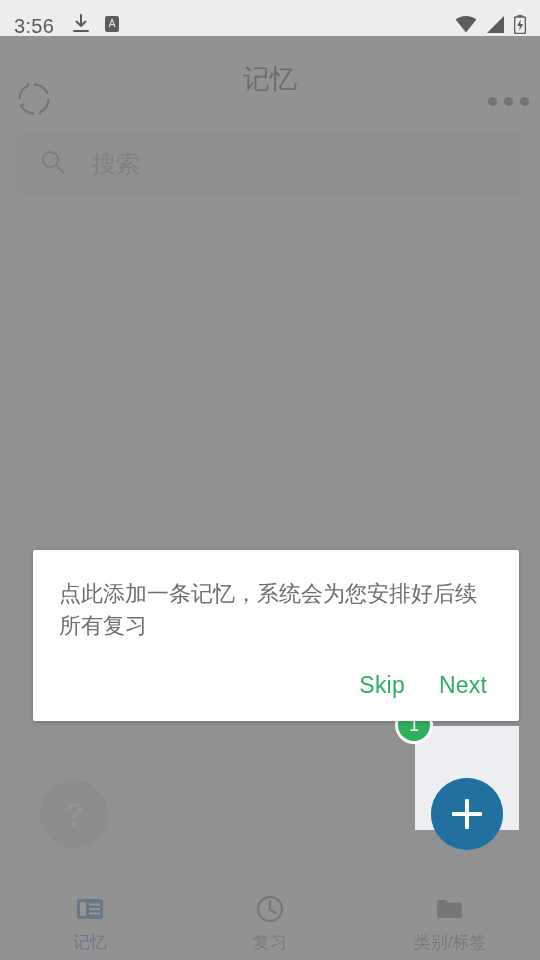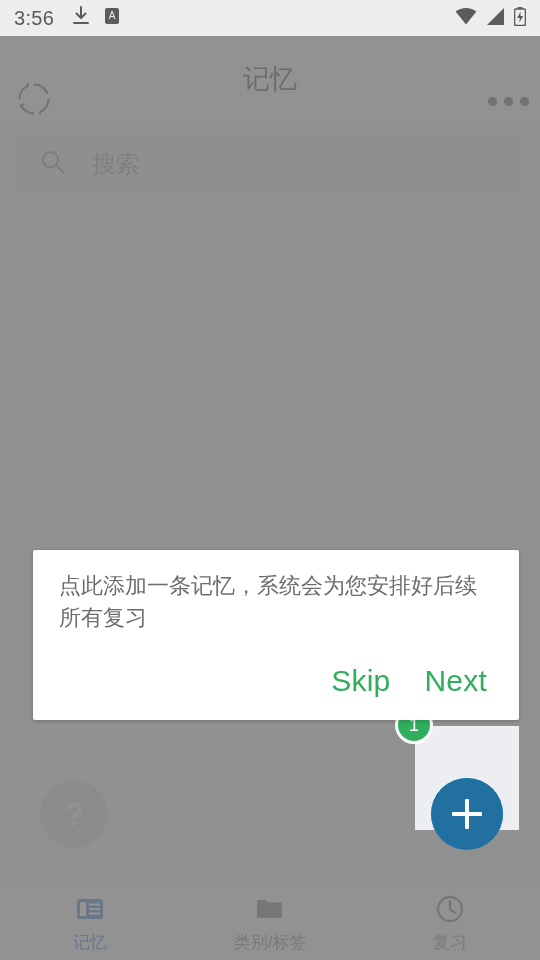--- a/index.html
+++ b/index.html
@@ -6,21 +6,21 @@
   body{
     width:540px;height:960px;overflow:hidden;
     font-family:"Liberation Sans","DejaVu Sans",sans-serif;
     background:#ededed;
     -webkit-font-smoothing:antialiased;
   }
   #screen{position:relative;width:540px;height:960px;overflow:hidden;background:#ededed;}
 
   
   .statusbar{
-    position:absolute;left:0;top:0;width:540px;height:36px;
+    position:absolute;left:0;top:8px;width:540px;height:36px;
     background:#ededed;display:flex;align-items:center;
     padding:0 14px;box-sizing:border-box;
   }
   .sb-time{font-size:20px;color:#5a5a5a;letter-spacing:.3px;}
   .sb-icons-left{display:flex;align-items:center;gap:14px;margin-left:18px;}
   .sb-spacer{flex:1;}
   .sb-icons-right{display:flex;align-items:center;gap:9px;}
   .sb-ico{display:block;}
 
   
@@ -104,27 +104,27 @@
     background:#2fae5d;border:3px solid #ffffff;
     display:flex;align-items:center;justify-content:center;
     font-size:18px;color:#ffffff;box-sizing:border-box;
   }
 
   
   .tipcard{
     position:absolute;left:33px;top:550px;width:486px;
     background:#ffffff;border-radius:2px;
     box-shadow:0 1px 4px rgba(0,0,0,.22);
-    padding:20px 26px 14px 26px;box-sizing:border-box;
+    padding:28px 26px 14px 26px;box-sizing:border-box;
   }
   .tiptext{
     font-size:22px;color:#6d6d6d;line-height:1.45;margin:0 0 30px 0;
   }
   .tipactions{display:flex;justify-content:flex-end;align-items:center;gap:34px;padding-right:6px;padding-bottom:8px;}
-  .tipbtn{font-size:30px;color:#2fae5d;letter-spacing:.2px;}
+  .tipbtn{font-size:23px;color:#2fae5d;letter-spacing:.2px;}
   .tipcaret{
     position:absolute;left:466px;top:701px;width:0;height:0;
     border-left:17px solid transparent;border-right:17px solid transparent;
     border-top:17px solid #ffffff;
   }
 </style>
 </head>
 <body>
 
 <div id="screen">
@@ -215,33 +215,33 @@
             <rect x="14" y="9.5" width="11" height="2" fill="#ffffff"></rect>
             <rect x="14" y="14" width="11" height="2" fill="#ffffff"></rect>
             <rect x="14" y="18.5" width="11" height="2" fill="#ffffff"></rect>
           </svg>
       </span>
       <span class="navlabel">记忆</span>
     </div>
     <div class="navitem">
       <span>
         <svg width="30" height="30" viewBox="0 0 30 30">
-            <path d="M2 7.5a1.5 1.5 0 0 1 1.5-1.5h7.2l2.3 2.6h12.5a1.5 1.5 0 0 1 1.5 1.5v12.4a1.5 1.5 0 0 1-1.5 1.5H3.5A1.5 1.5 0 0 1 2 22.5z" fill="#5c5c5c"></path>
-          </svg>
-      </span>
-      <span class="navlabel">类别/标签</span>
-    </div>
-    <div class="navitem">
-      <span>
-        <svg width="30" height="30" viewBox="0 0 30 30">
             <circle cx="15" cy="15" r="12" fill="none" stroke="#5c5c5c" stroke-width="2.3"></circle>
             <path d="M15 7.5V15.5l5.5 3.6" fill="none" stroke="#5c5c5c" stroke-width="2.3" stroke-linecap="round" stroke-linejoin="round"></path>
           </svg>
       </span>
       <span class="navlabel">复习</span>
+    </div>
+    <div class="navitem">
+      <span>
+        <svg width="30" height="30" viewBox="0 0 30 30">
+            <path d="M2 7.5a1.5 1.5 0 0 1 1.5-1.5h7.2l2.3 2.6h12.5a1.5 1.5 0 0 1 1.5 1.5v12.4a1.5 1.5 0 0 1-1.5 1.5H3.5A1.5 1.5 0 0 1 2 22.5z" fill="#5c5c5c"></path>
+          </svg>
+      </span>
+      <span class="navlabel">类别/标签</span>
     </div>
   </div>
 
   <div class="scrim">
     <svg width="540" height="924" viewBox="0 0 540 924">
       <defs>
         <mask id="spotmask">
           <rect x="0" y="0" width="540" height="924" fill="#ffffff"></rect>
           <rect x="415" y="690" width="104" height="104" fill="#000000"></rect>
         </mask>

